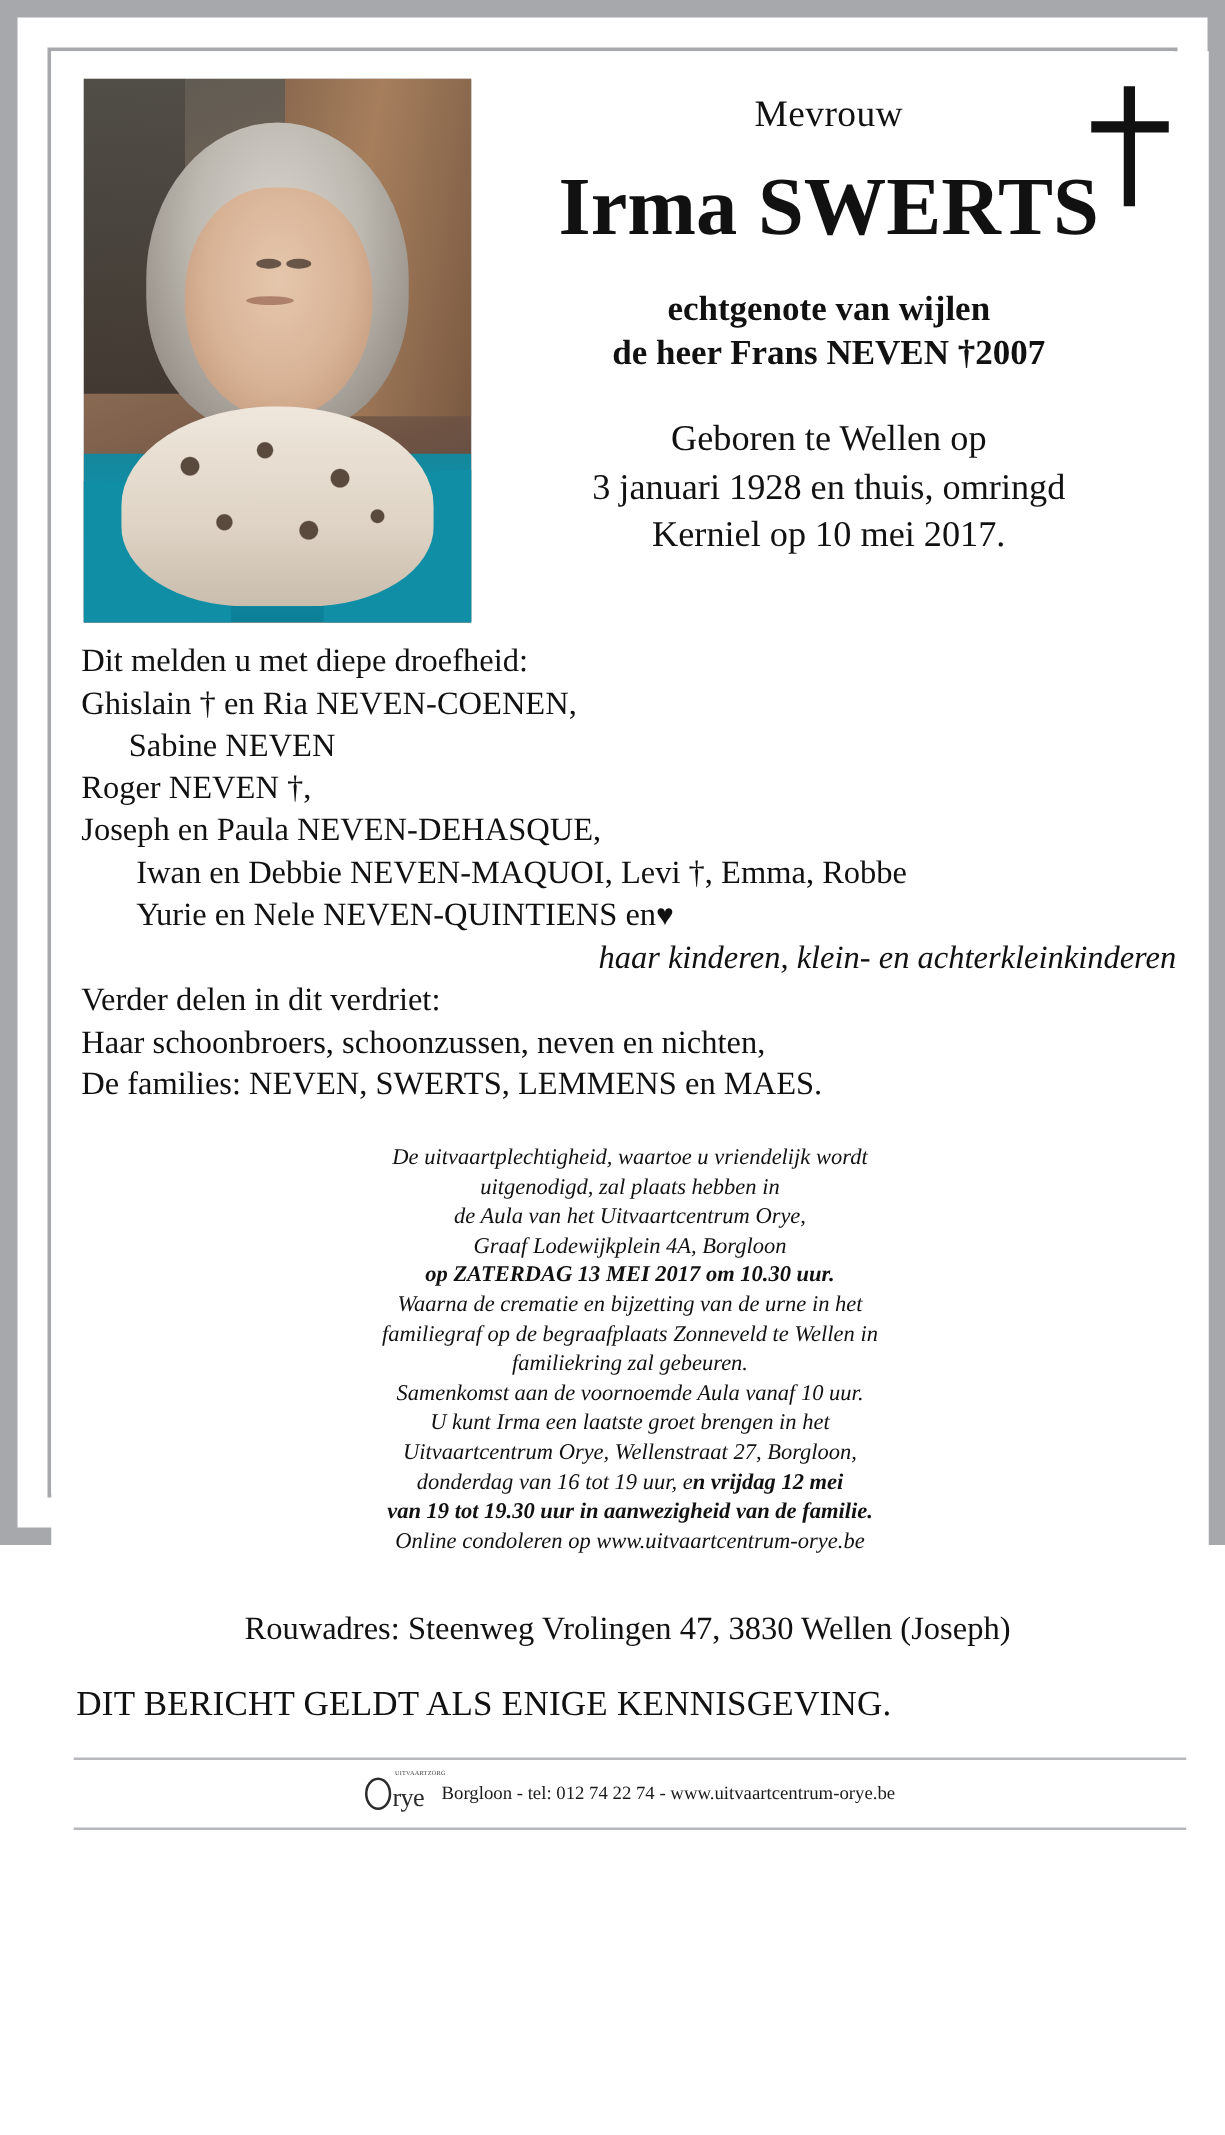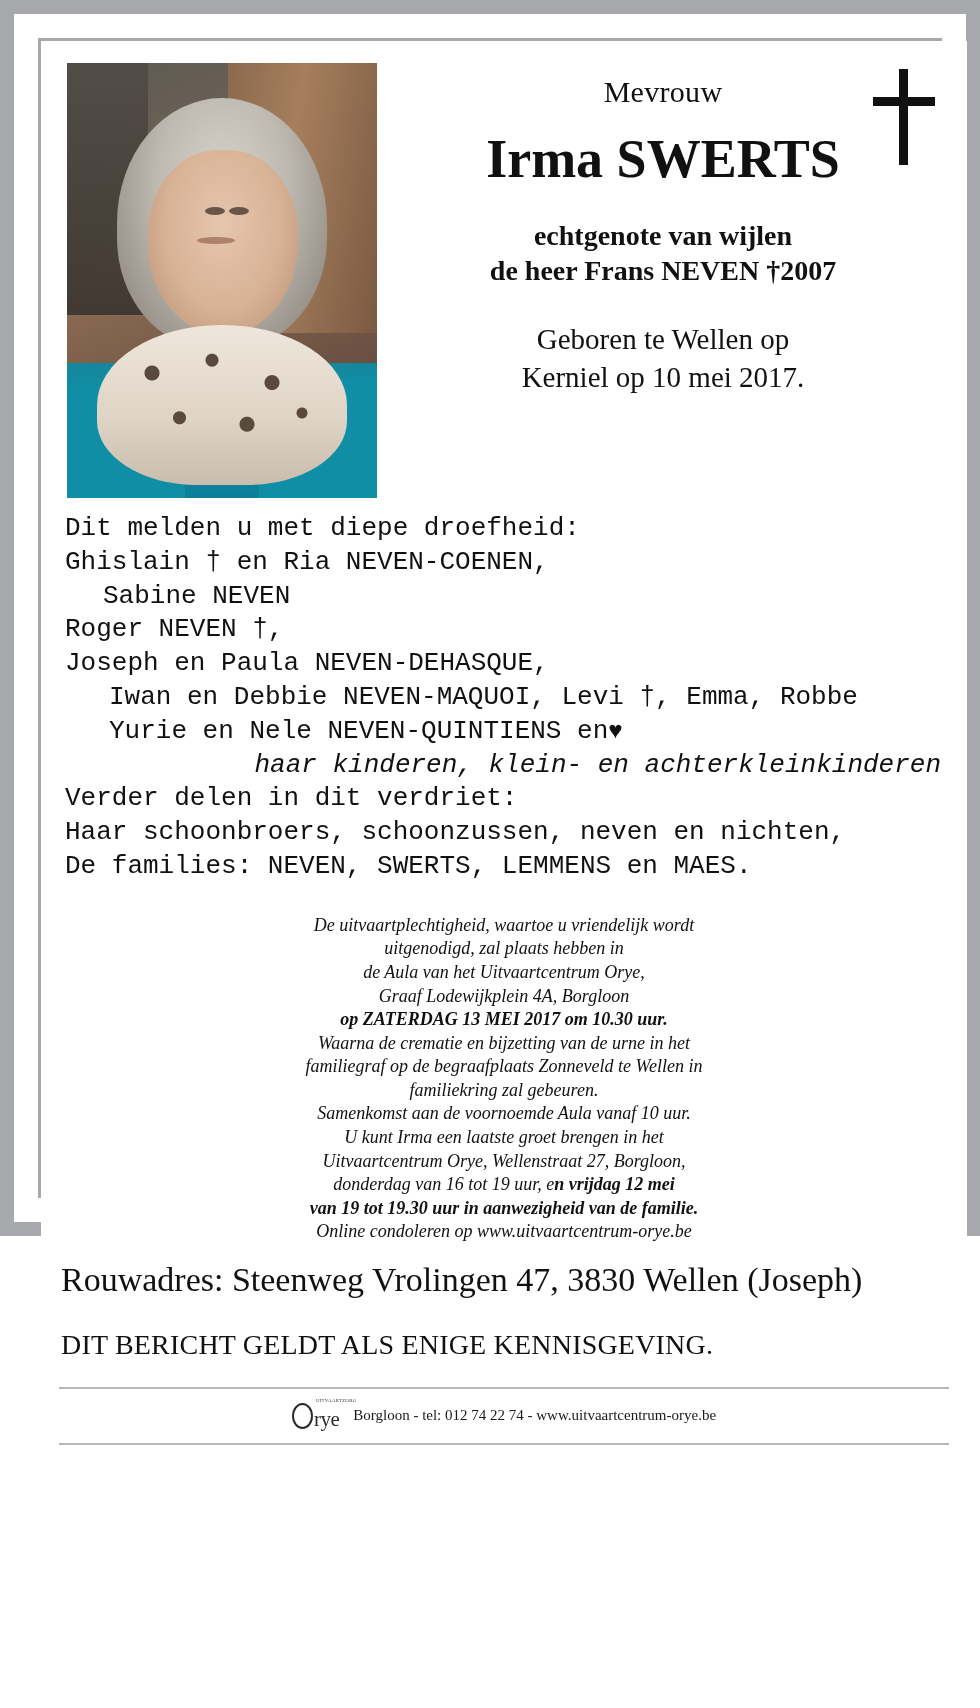--- a/index.html
+++ b/index.html
@@ -132,21 +132,21 @@
     text-align: center;
     position: relative;
     padding-top: 12px;
   }
   #mevrouw {
     font-size: 30px;
     letter-spacing: .3px;
     margin-bottom: 22px;
   }
   #deceased-name {
-    font-size: 54px;
+    font-size: 66px;
     font-weight: bold;
     letter-spacing: 0px;
     line-height: 1.05;
     margin-bottom: 30px;
   }
   #spouse {
     font-size: 28px;
     font-weight: bold;
     line-height: 1.25;
     margin-bottom: 32px;
@@ -170,21 +170,20 @@
     position: absolute; left: 0; top: 28px; width: 62px; height: 9px; background: #111;
   }
 
   
   .section { padding: 0 6px; }
 
   #family-block {
     margin-top: 14px;
     font-size: 26px;
     line-height: 1.30;
-    font-family: Liberation Mono, monospace;
   }
   #family-block .line { white-space: nowrap; }
   #family-block .indent1 { padding-left: 38px; }
   #family-block .indent2 { padding-left: 44px; }
   #family-block .kids-caption {
     text-align: right;
     font-style: italic;
     padding-right: 2px;
   }
   #family-block .thanks {
@@ -196,23 +195,24 @@
   #ceremony-block {
     margin-top: 30px;
     text-align: center;
     font-size: 18px;
     line-height: 1.31;
     font-style: italic;
   }
   #ceremony-block .b { font-weight: bold; }
 
   #rouwadres {
-    margin-top: 17px;
-    font-size: 34px;
+    margin-top: 44px;
+    font-size: 26px;
     padding-left: 2px;
+    text-align: center;
   }
   #notice {
     margin-top: 30px;
     font-size: 28px;
     letter-spacing: .2px;
     padding-left: 2px;
   }
 
   
   #footer-rule-top {
@@ -299,20 +299,21 @@
 
         <div id="deceased-name">Irma SWERTS</div>
 
         <div id="spouse">
           <div>echtgenote van wijlen</div>
           <div>de heer Frans NEVEN †2007</div>
         </div>
 
         <div id="birth-death">
           <div>Geboren te Wellen op</div>
+          <div>3 januari 1928 en thuis, omringd</div>
           <div>Kerniel op 10 mei 2017.</div>
         </div>
 
       </div>
     </div>
 
     <div id="family-block" class="section">
       <div class="line">Dit melden u met diepe droefheid:</div>
       <div class="line">Ghislain † en Ria NEVEN-COENEN,</div>
       <div class="line indent1">Sabine NEVEN</div>

